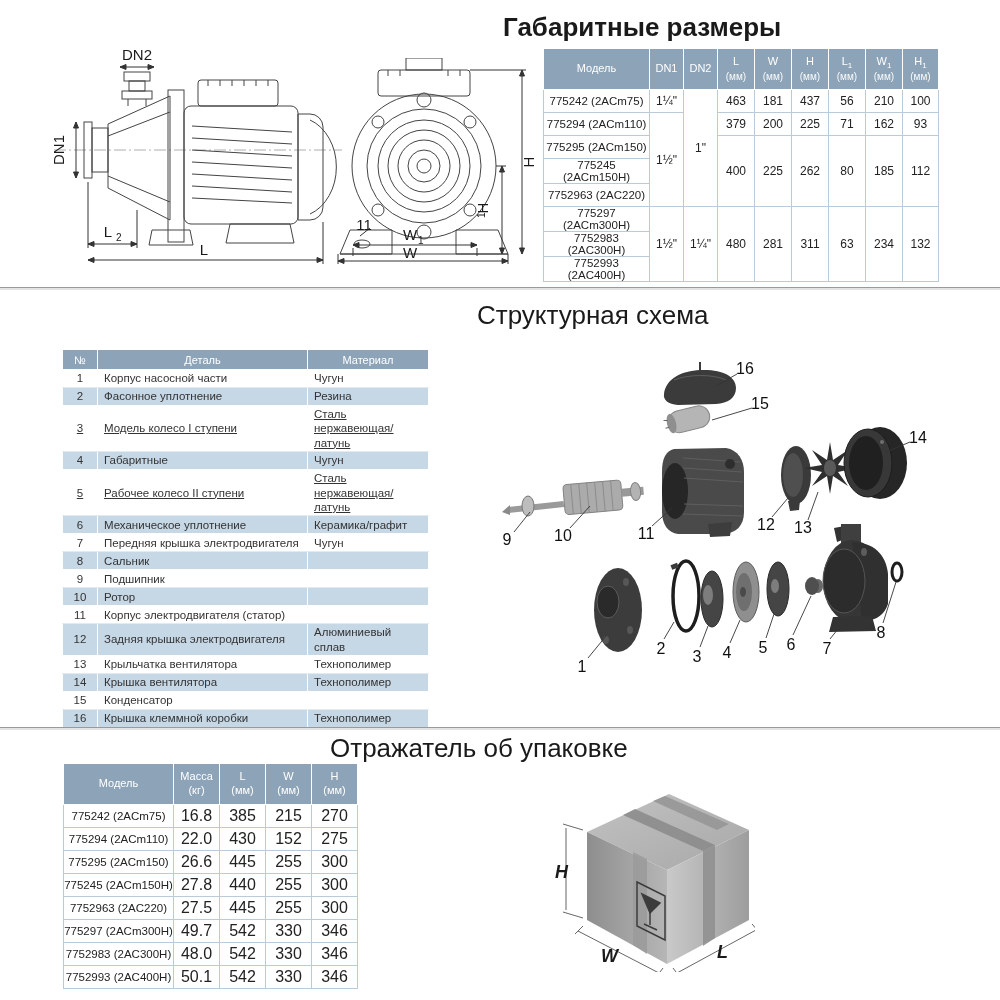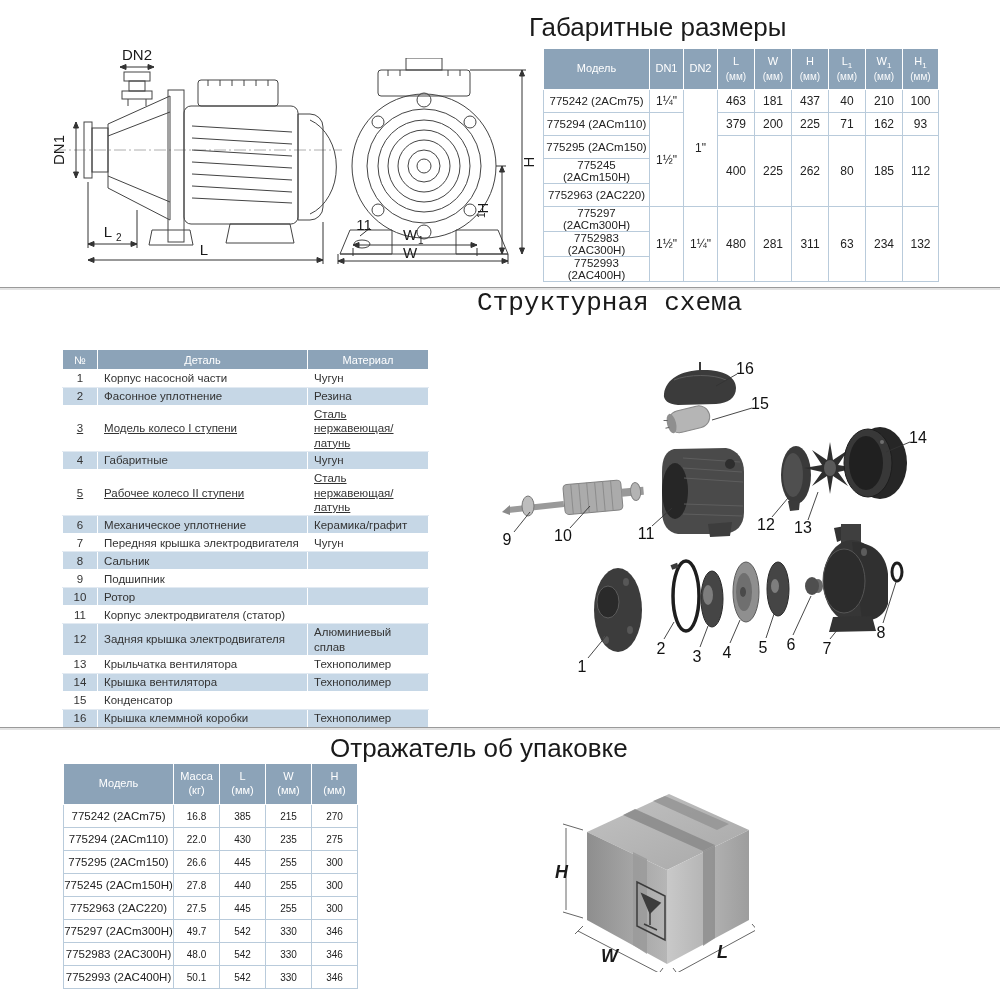--- a/index.html
+++ b/index.html
@@ -47,34 +47,34 @@
   .ptbl tr.tall td { height:33px;text-decoration:underline; }
 
   
   .ktbl { position:absolute; left:63px; top:763px; width:294px; }
   .ktbl th {
     background:#8CA3B8; color:#fff; font-weight:400; font-size:11px;
     border:1px solid #fff; height:41px; text-align:center; line-height:1.25; vertical-align:middle;
   }
   .ktbl td {
     border:1px solid #b9cbdb; background:#fff; text-align:center;
-    font-size:10px; color:#222; height:23px; vertical-align:middle;
+    font-size:16px; color:#222; height:23px; vertical-align:middle;
   }
   .ktbl td.model { font-size:11.5px; }
 
   svg text { font-family:"Liberation Sans", sans-serif; }
   .dimlabel { font-size:15px; fill:#1a1a1a; }
   .dimsub { font-size:10px; fill:#1a1a1a; }
   .numlabel { font-size:16px; fill:#111; }
   .boxlabel { font-size:18px; font-style:italic; font-weight:bold; fill:#1a1a1a; }
 </style>
 </head>
 <body>
 
-<h1 class="sec-title" style="left:529px; top:12px;">Габаритные размеры</h1>
+<h1 class="sec-title" style="left:503px; top:12px;font-weight:bold;">Габаритные размеры</h1>
 
 <svg class="abs" style="left:52px; top:40px;" width="292" height="228" viewBox="0 0 292 228">
   <g stroke="#444" fill="none" stroke-width="1">
 
     <line x1="2" y1="110" x2="290" y2="110" stroke="#999" stroke-width="0.8" stroke-dasharray="12 3 2 3"></line>
 
     <g>
       <rect x="72" y="32" width="26" height="9"></rect>
       <rect x="77" y="41" width="16" height="10"></rect>
       <rect x="70" y="51" width="30" height="8"></rect>
@@ -248,21 +248,21 @@
     </tr>
   </thead>
   <tbody>
     <tr>
       <td class="model">775242 (2ACm75)</td>
       <td>1¼"</td>
       <td rowspan="5">1"</td>
       <td>463</td>
       <td>181</td>
       <td>437</td>
-      <td>40</td>
+      <td>56</td>
       <td>210</td>
       <td>100</td>
     </tr>
     <tr>
       <td class="model">775294 (2ACm110)</td>
       <td rowspan="4">1½"</td>
       <td>379</td>
       <td>200</td>
       <td>225</td>
       <td>71</td>
@@ -299,21 +299,21 @@
       <td class="model">7752983 (2AC300H)</td>
     </tr>
     <tr>
       <td class="model">7752993 (2AC400H)</td>
     </tr>
   </tbody>
 </table>
 
 <div class="divider" style="top:287px;"></div>
 
-<h1 class="sec-title" style="left:477px; top:288px;font-family:Liberation Mono, monospace;">Структурная схема</h1>
+<h1 class="sec-title" style="left:477px; top:300px;">Структурная схема</h1>
 
 <table class="ptbl">
   <colgroup>
       <col style="width:35px">
       <col style="width:210px">
       <col style="width:121px">
     </colgroup>
   <thead>
     <tr>
       <th>№</th>
@@ -593,21 +593,21 @@
         <td class="model">775242 (2ACm75)</td>
         <td>16.8</td>
         <td>385</td>
         <td>215</td>
         <td>270</td>
       </tr>
     <tr>
         <td class="model">775294 (2ACm110)</td>
         <td>22.0</td>
         <td>430</td>
-        <td>235</td>
+        <td>152</td>
         <td>275</td>
       </tr>
     <tr>
         <td class="model">775295 (2ACm150)</td>
         <td>26.6</td>
         <td>445</td>
         <td>255</td>
         <td>300</td>
       </tr>
     <tr>

